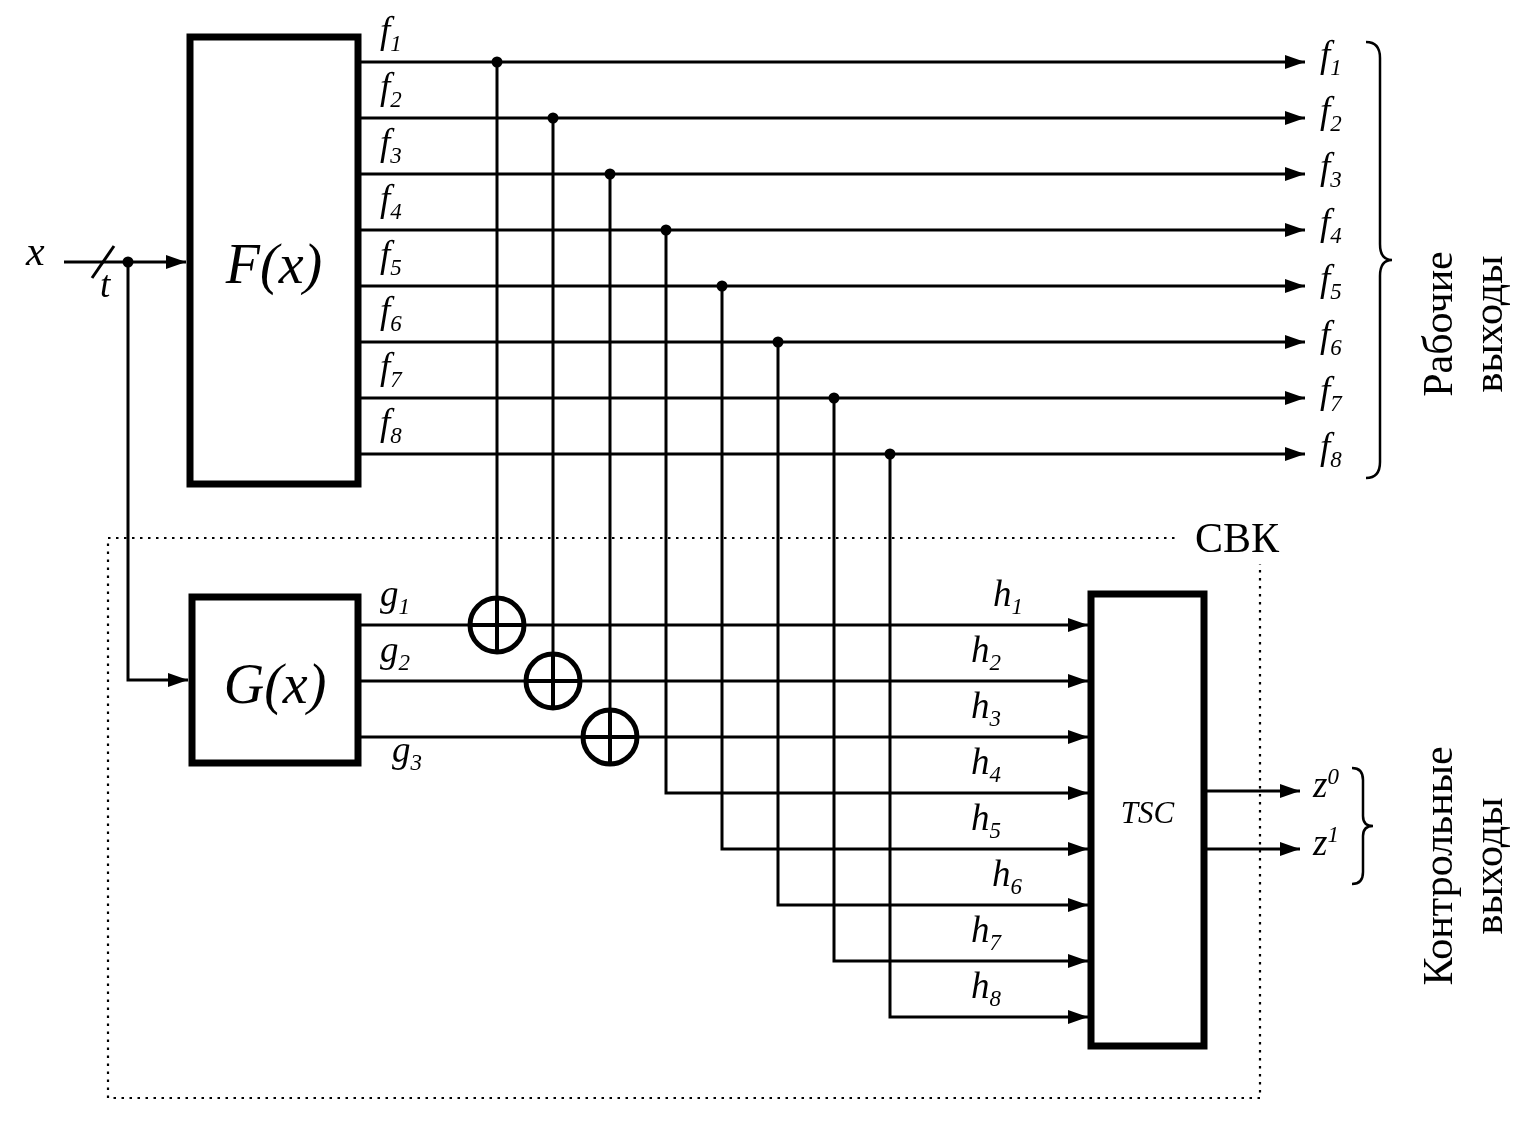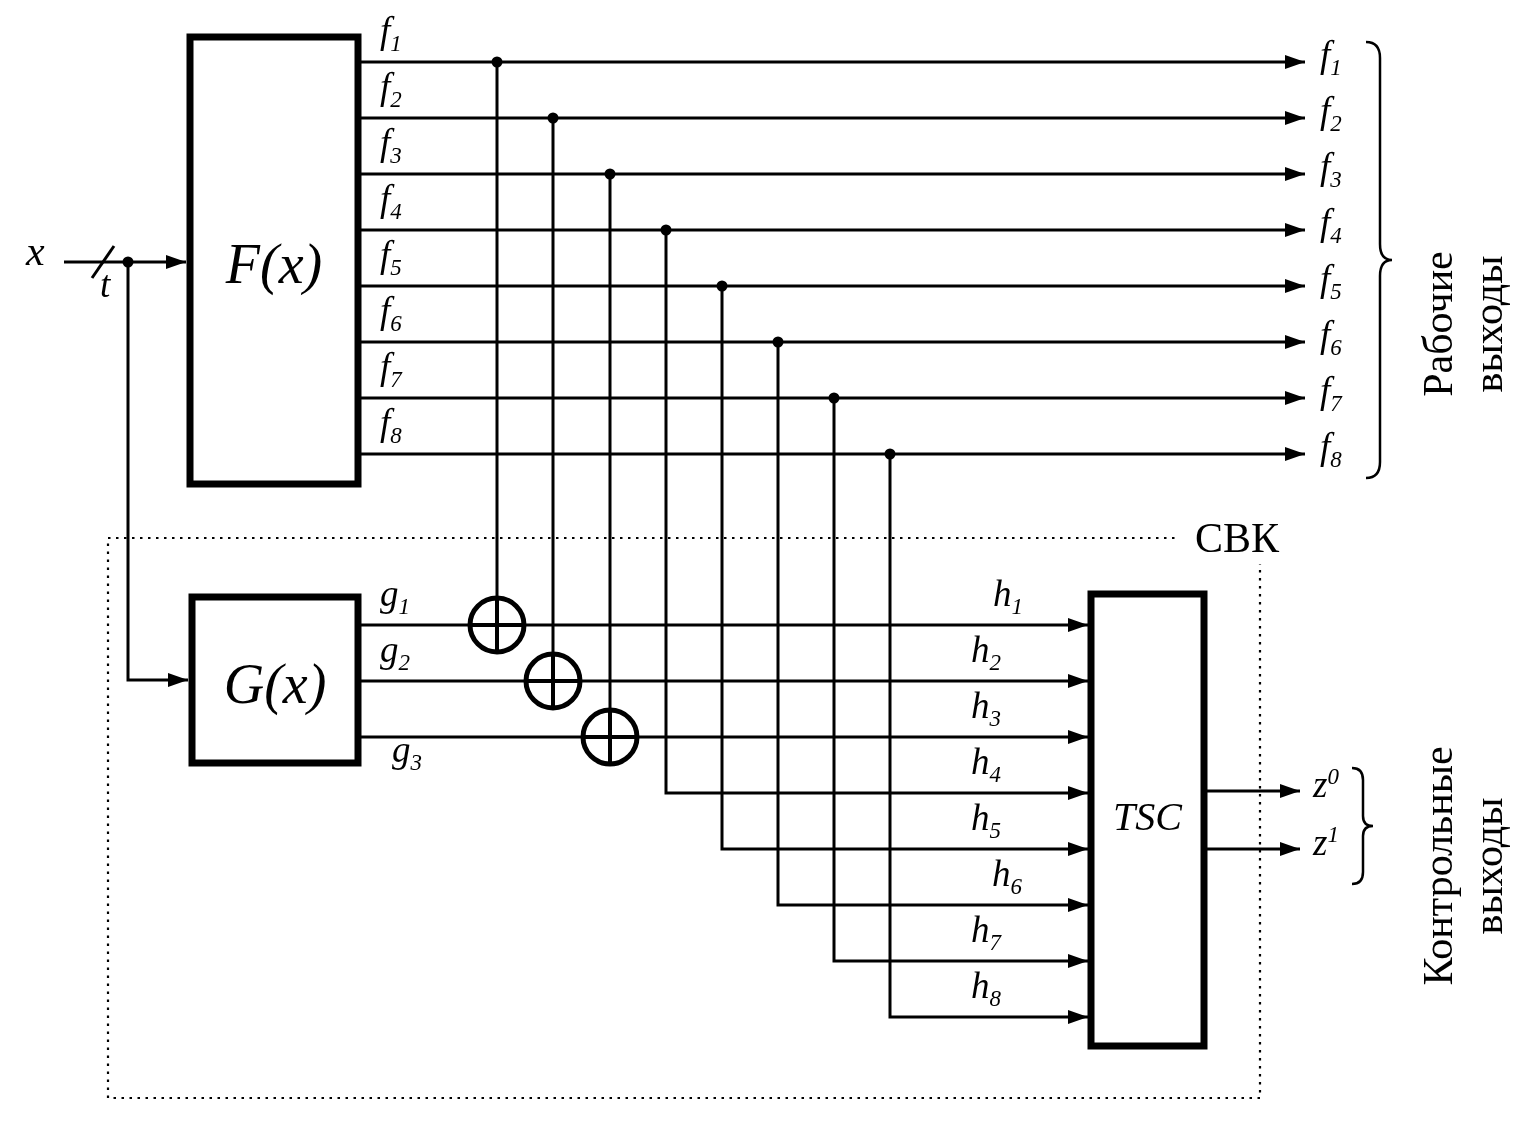--- a/index.html
+++ b/index.html
@@ -116,21 +116,21 @@
     <rect x="190" y="37" width="168" height="447" fill="#fff" stroke="#000" stroke-width="7"></rect>
     <rect x="192" y="597" width="166" height="166" fill="#fff" stroke="#000" stroke-width="7"></rect>
     <rect x="1091" y="594" width="113" height="452" fill="#fff" stroke="#000" stroke-width="7"></rect>
 
     <path d="M1366 42 Q1380 42 1380 58 L1380 244 Q1380 260 1392 260 Q1380 260 1380 276 L1380 462 Q1380 478 1366 478" fill="none" stroke="#000" stroke-width="2.5"></path>
     <path d="M1352 768 Q1363 768 1363 780 L1363 816 Q1363 826 1373 826 Q1363 826 1363 836 L1363 872 Q1363 884 1352 884" fill="none" stroke="#000" stroke-width="2.5"></path>
   </svg>
 
   <div class="blk" style="left:191px;top:236px;width:166px;">F(x)</div>
   <div class="blk" style="left:194px;top:656px;width:162px;">G(x)</div>
-  <div class="blk" style="left:1093px;top:797px;width:109px;font-size:40px;">TSC</div>
+  <div class="blk" style="left:1093px;top:797px;width:109px;font-size:31px;">TSC</div>
   <div class="svk">СВК</div>
 
   <div class="sig" style="left:26px;top:230px;font-size:42px;">x</div>
   <div class="sig" style="left:100px;top:266px;">t</div>
 
   <div class="sig" style="left:380px;top:12px;"><span>f</span><sub>1</sub></div>
   <div class="sig" style="left:380px;top:68px;"><span>f</span><sub>2</sub></div>
   <div class="sig" style="left:380px;top:124px;"><span>f</span><sub>3</sub></div>
   <div class="sig" style="left:380px;top:180px;"><span>f</span><sub>4</sub></div>
   <div class="sig" style="left:380px;top:236px;"><span>f</span><sub>5</sub></div>

